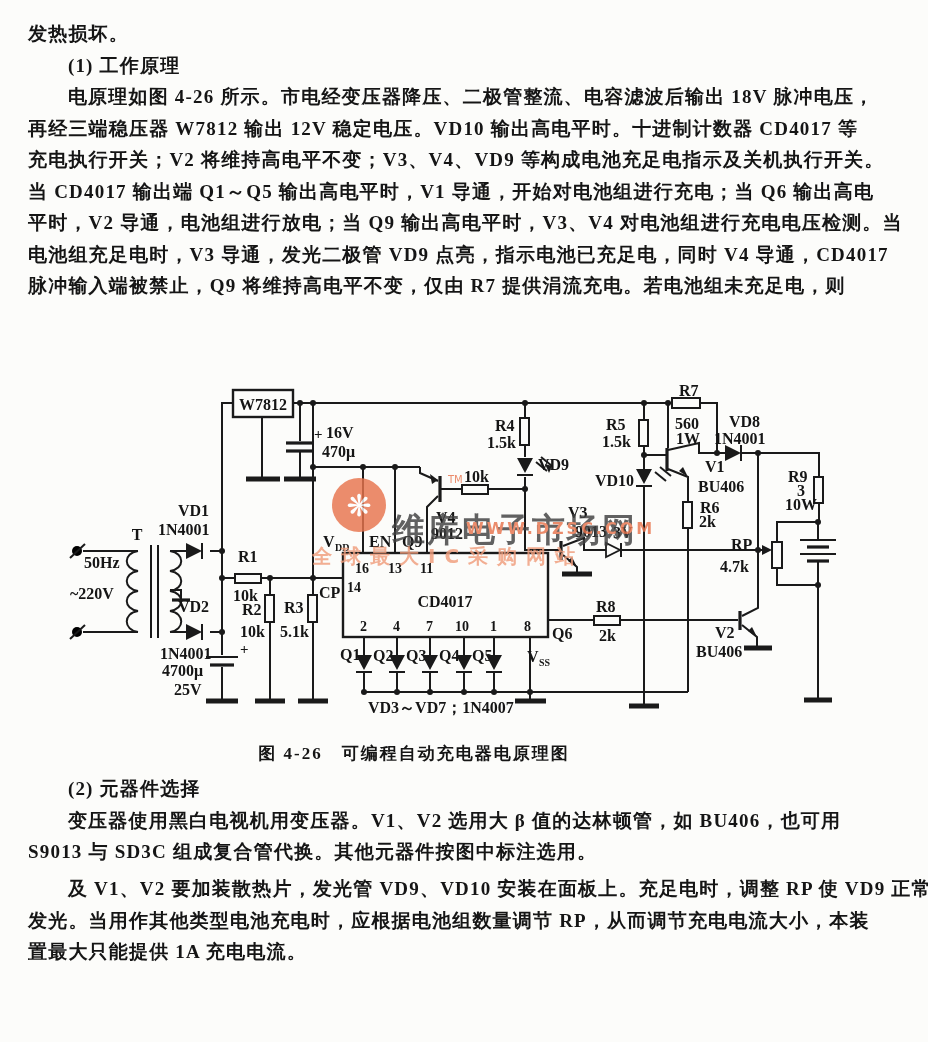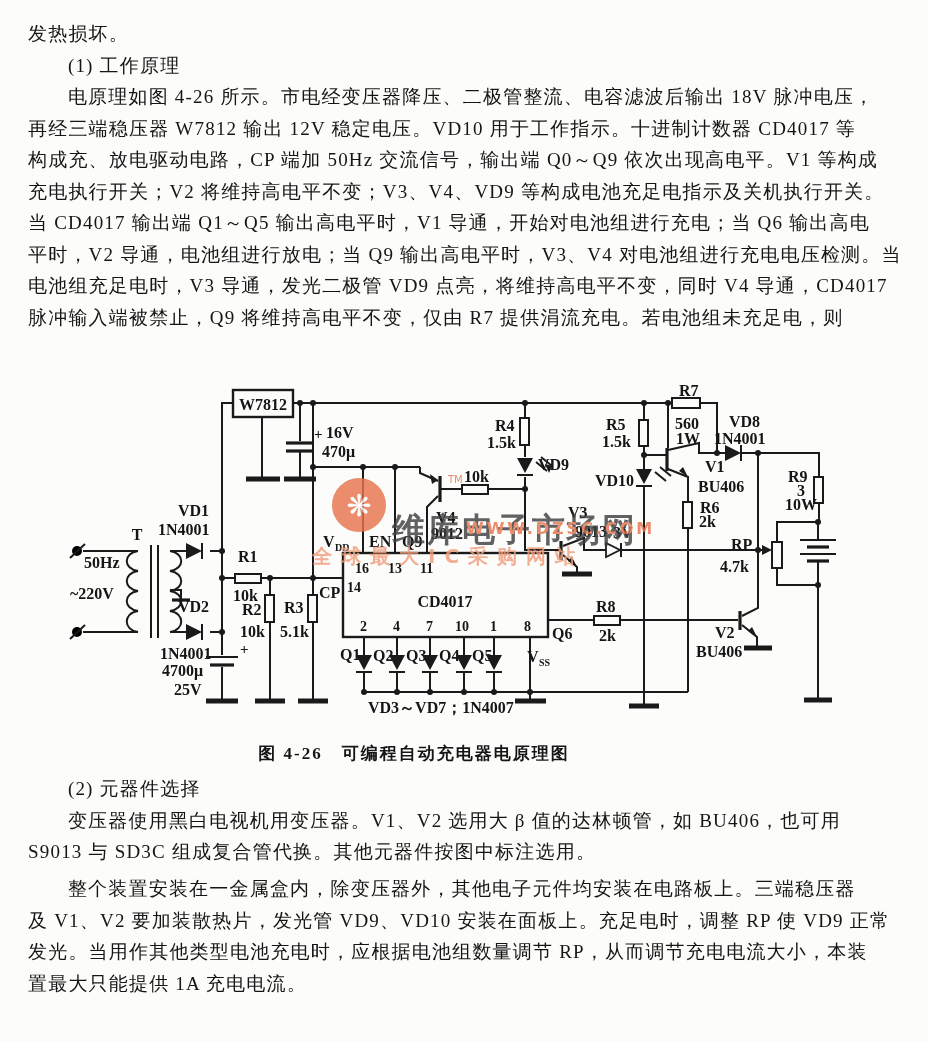--- a/index.html
+++ b/index.html
@@ -4,21 +4,21 @@
 <style>
   html,body{margin:0;padding:0;}
   body{
     width:928px;height:1042px;position:relative;overflow:hidden;
     background:#fcfcfa;color:#151515;
     font-family:"Liberation Serif","DejaVu Serif",serif;
   }
   .blk{position:absolute;left:28px;width:872px;}
   .blk div{
     font-size:19px;line-height:31.5px;letter-spacing:1.2px;
-    font-weight:normal;white-space:nowrap;
+    font-weight:bold;white-space:nowrap;
   }
   .ind{text-indent:2.1em;}
   #s1-list > div:first-child, #s2-list > div:first-child, #s3-list > div:first-child{text-indent:2.1em;}
   #figure-caption{
     position:absolute;top:742px;left:0;width:828px;text-align:center;
     font-size:17px;font-weight:bold;letter-spacing:2px;
   }
   #schematic{position:absolute;top:380px;left:0;z-index:1;}
   #schematic path, #schematic line, #schematic polyline{stroke:#1a1a1a;stroke-width:2;fill:none;}
   #schematic rect.comp{fill:#fcfcfa;stroke:#1a1a1a;stroke-width:2;}
@@ -54,26 +54,25 @@
   }
 </style>
 </head>
 <body>
 
 <div class="blk" style="top:18px">
   <div>发热损坏。</div>
   <div class="ind">(1) 工作原理</div>
   <div id="s1-list">
       <div>电原理如图 4-26 所示。市电经变压器降压、二极管整流、电容滤波后输出 18V 脉冲电压，</div>
-      <div>再经三端稳压器 W7812 输出 12V 稳定电压。VD10 用于工作指示。十进制计数器 CD4017 等</div>
-      <div>构成充、放电驱动电路，CP 端加 50Hz 交流信号，输出端 Q0～Q9 依次出现高电平。V1 等构成</div>
+      <div>再经三端稳压器 W7812 输出 12V 稳定电压。VD10 输出高电平时。十进制计数器 CD4017 等</div>
       <div>充电执行开关；V2 将维持高电平不变；V3、V4、VD9 等构成电池充足电指示及关机执行开关。</div>
       <div>当 CD4017 输出端 Q1～Q5 输出高电平时，V1 导通，开始对电池组进行充电；当 Q6 输出高电</div>
       <div>平时，V2 导通，电池组进行放电；当 Q9 输出高电平时，V3、V4 对电池组进行充电电压检测。当</div>
-      <div>电池组充足电时，V3 导通，发光二极管 VD9 点亮，将维持高电平不变，同时 V4 导通，CD4017</div>
+      <div>电池组充足电时，V3 导通，发光二极管 VD9 点亮，指示电池已充足电，同时 V4 导通，CD4017</div>
       <div>脉冲输入端被禁止，Q9 将维持高电平不变，仅由 R7 提供涓流充电。若电池组未充足电，则</div>
     </div>
 </div>
 
 <svg id="schematic" width="928" height="352" viewBox="0 380 928 352">
 
   <g>
 
     <path d="M292,403 H672 M700,403 H717 V453"></path>
 
@@ -419,18 +418,17 @@
 <div class="blk" style="top:773px">
   <div class="ind">(2) 元器件选择</div>
   <div id="s2-list">
       <div>变压器使用黑白电视机用变压器。V1、V2 选用大 β 值的达林顿管，如 BU406，也可用</div>
       <div>S9013 与 SD3C 组成复合管代换。其他元器件按图中标注选用。</div>
     </div>
 </div>
 
 <div class="blk" style="top:873px">
   <div id="s3-list">
-      <div>整个装置安装在一金属盒内，除变压器外，其他电子元件均安装在电路板上。三端稳压器</div>
       <div>及 V1、V2 要加装散热片，发光管 VD9、VD10 安装在面板上。充足电时，调整 RP 使 VD9 正常</div>
       <div>发光。当用作其他类型电池充电时，应根据电池组数量调节 RP，从而调节充电电流大小，本装</div>
       <div>置最大只能提供 1A 充电电流。</div>
     </div>
 </div>
 
 </body></html>

